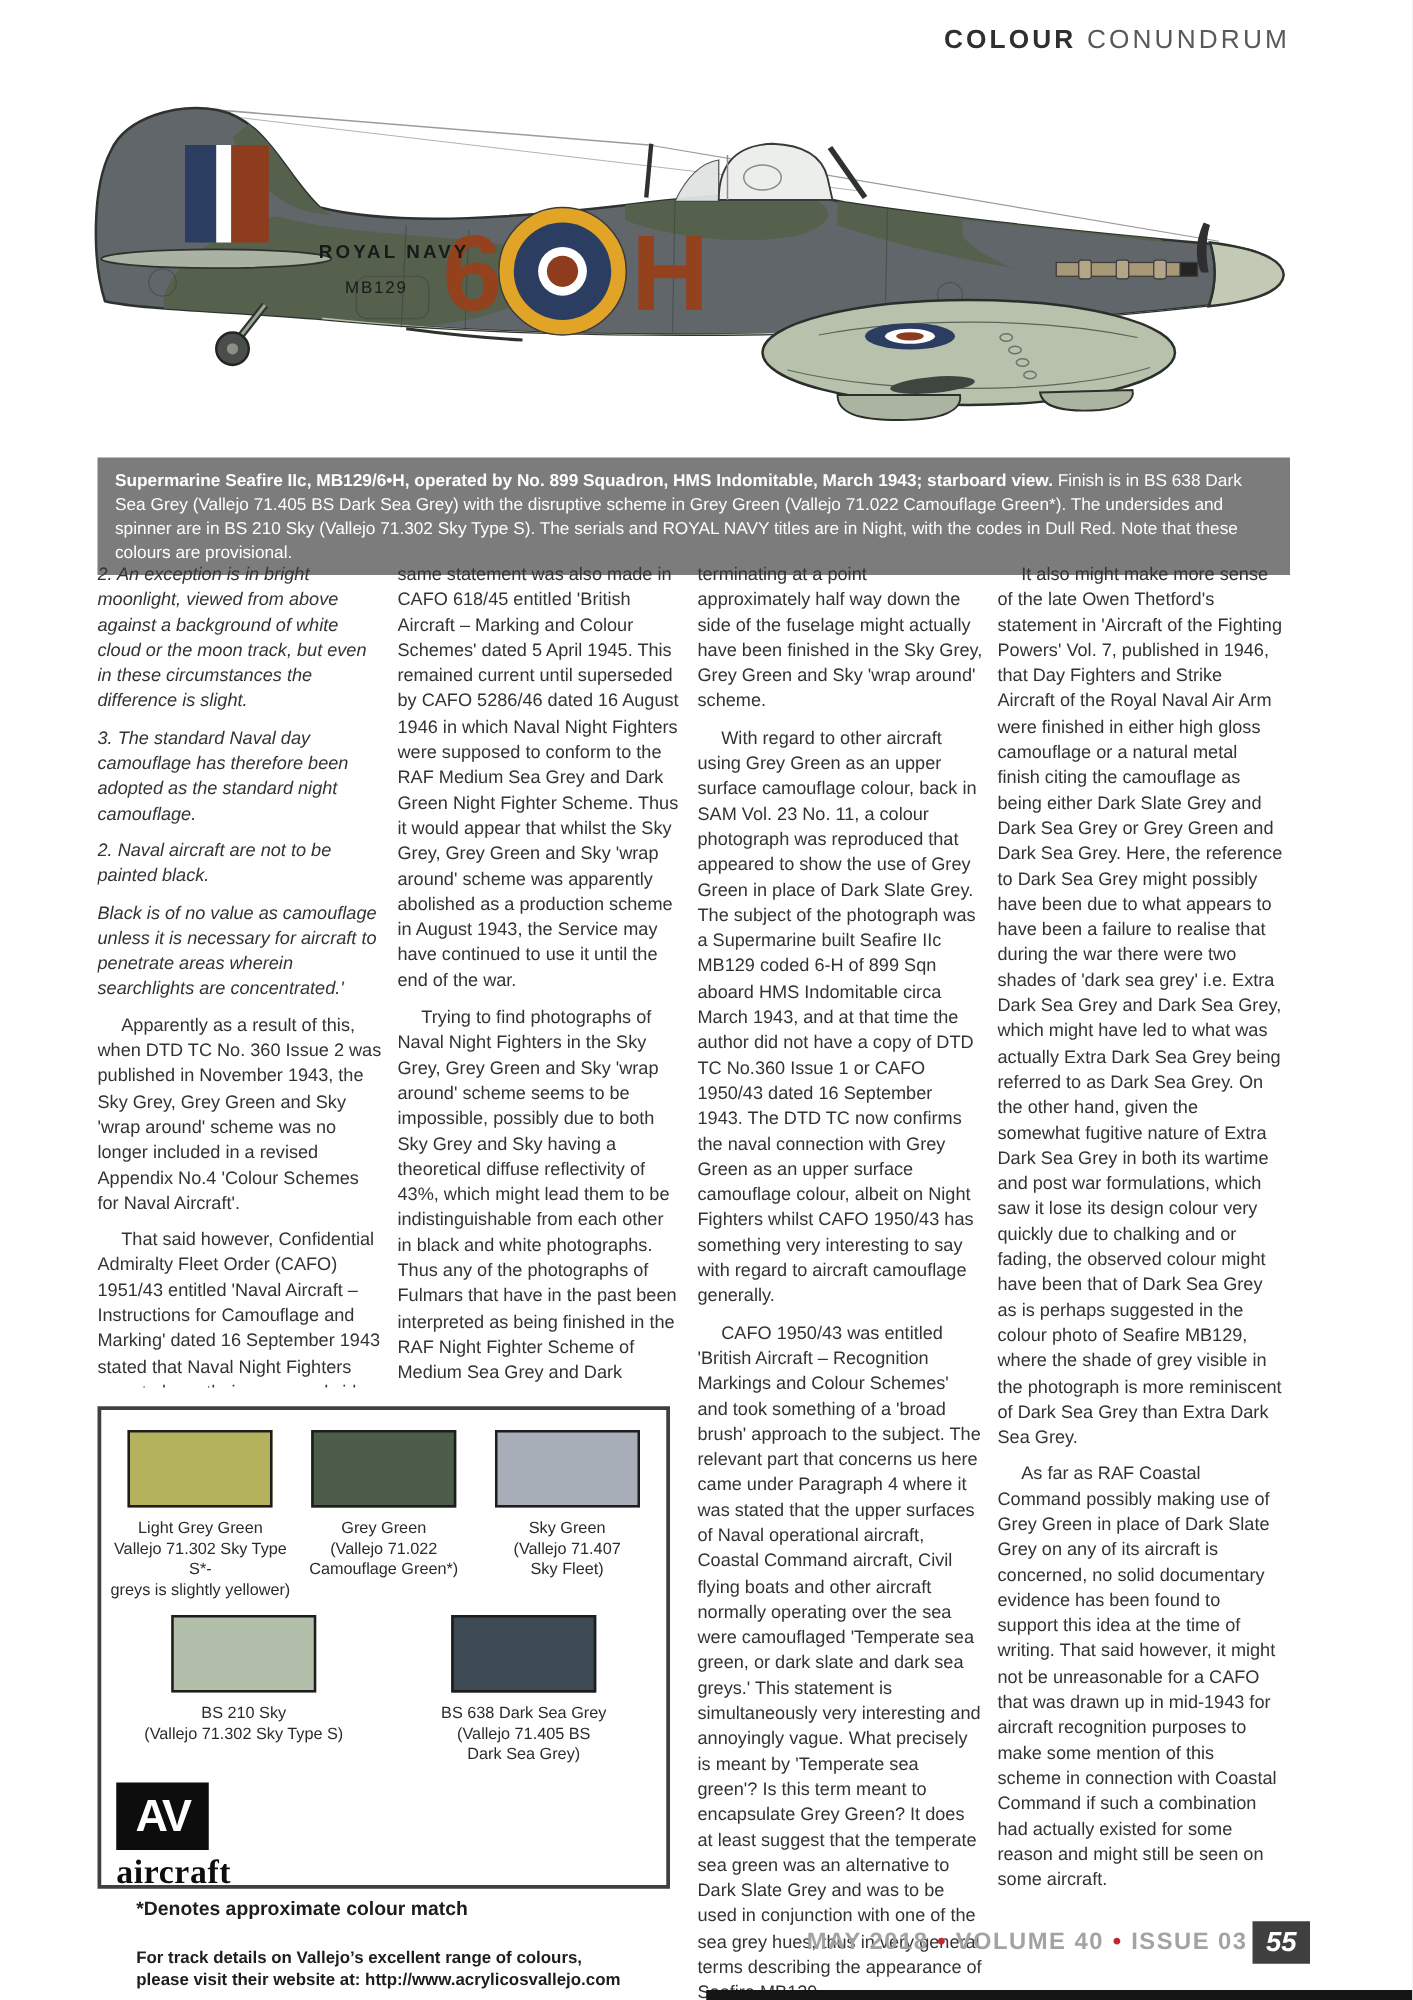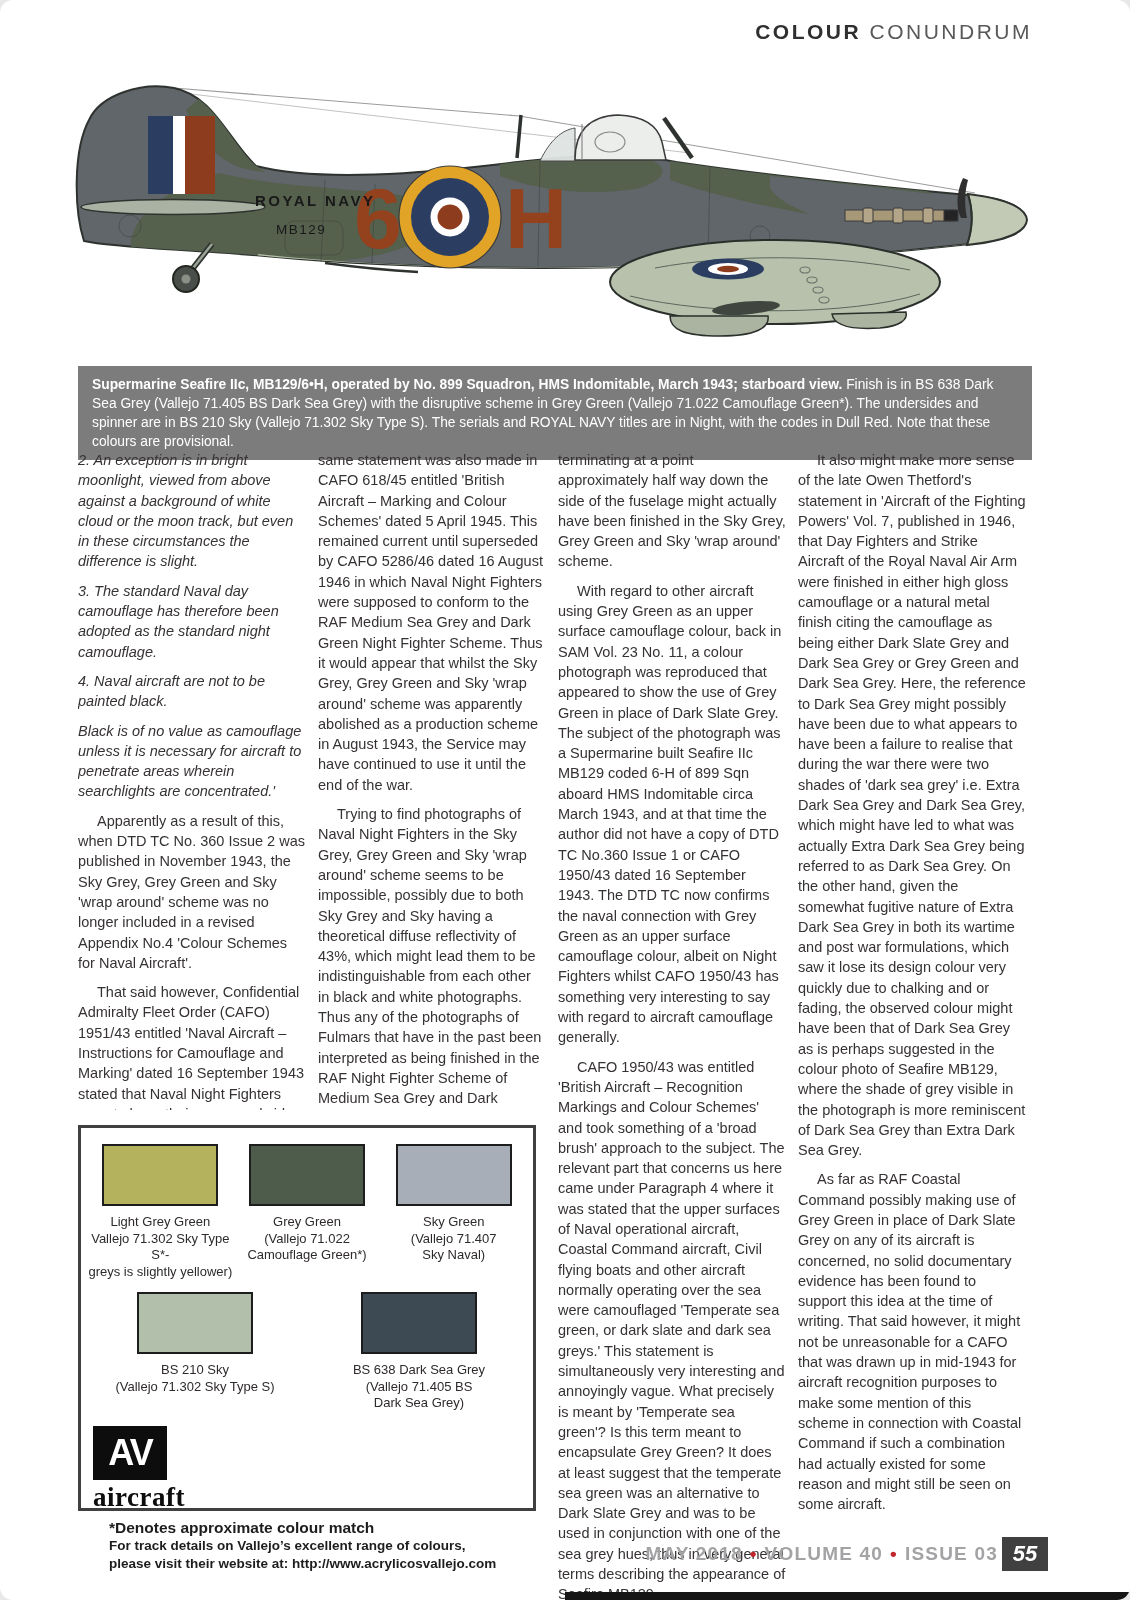--- a/index.html
+++ b/index.html
@@ -1,17 +1,17 @@
 <!DOCTYPE html>
 <html><head>
 <meta charset="utf-8">
 <style>
   html,body{margin:0;padding:0;background:#e8e8e8;}
   .page{position:relative;width:1130px;height:1600px;background:#ffffff;margin:0 auto;
-        font-family:"Liberation Sans",sans-serif;color:#363234;overflow:hidden;border-radius:13px;}
+        font-family:"Liberation Sans",sans-serif;color:#363234;overflow:hidden;}
 
   
   .masthead{position:absolute;top:20px;right:98px;font-size:21px;letter-spacing:2.5px;
             color:#2f2f31;white-space:nowrap;}
   .masthead .bold{font-weight:800;}
   .masthead .light{font-weight:400;color:#59595b;}
 
   
   .aircraft-wrap{position:absolute;left:70px;top:58px;width:990px;height:300px;}
 
@@ -40,21 +40,21 @@
   .swatch-label{font-size:13px;line-height:16.5px;color:#2e2a2b;}
 
   .logo-row{display:flex;align-items:flex-start;padding:14px 10px 0 12px;flex-direction:column;}
   .av-logo{width:80px;text-align:center;flex:0 0 auto;}
   .av-box{width:74px;height:54px;background:#0d0d0d;color:#fff;display:flex;align-items:center;
           justify-content:center;font-weight:800;font-size:36px;letter-spacing:-2px;
           font-family:"Liberation Sans",sans-serif;}
   .av-word{font-family:"Liberation Serif",serif;font-weight:700;font-size:27px;color:#0d0d0d;
            letter-spacing:0.5px;margin-top:2px;}
   .panel-notes{margin-left:16px;padding-top:2px;}
-  .note-star{font-weight:bold;font-size:15.5px;margin:4px 0 0 0;color:#1d1d1d;}
+  .note-star{font-weight:bold;font-size:15.5px;margin:4px 0 20px 0;color:#1d1d1d;}
   .note-details{font-weight:bold;font-size:13.5px;line-height:18px;color:#1d1d1d;}
 
   
   .footer-meta{position:absolute;top:1543px;right:132px;font-weight:bold;font-size:19px;
                letter-spacing:1.2px;color:#a3a3a5;white-space:nowrap;}
   .footer-meta .dot{color:#c1272d;padding:0 7px;}
   .page-num{position:absolute;top:1537px;right:82px;width:46px;height:34px;background:#404040;
             color:#fff;font-weight:bold;font-style:italic;font-size:22px;display:flex;
             align-items:center;justify-content:center;}
   .bottom-bar{position:absolute;left:565px;right:0;bottom:0;height:8px;background:#151515;}
@@ -189,21 +189,21 @@
     </svg>
   </div>
 
   <div class="caption">
     <span class="lead">Supermarine Seafire IIc, MB129/6•H, operated by No. 899 Squadron, HMS Indomitable, March 1943; starboard view.</span><span> Finish is in BS 638 Dark Sea Grey (Vallejo 71.405 BS Dark Sea Grey) with the disruptive scheme in Grey Green (Vallejo 71.022 Camouflage Green*). The undersides and spinner are in BS 210 Sky (Vallejo 71.302 Sky Type S). The serials and ROYAL NAVY titles are in Night, with the codes in Dull Red. Note that these colours are provisional.</span>
   </div>
 
   <div class="col col1 col-clamped">
       <p class="para italic">2. An exception is in bright moonlight, viewed from above against a background of white cloud or the moon track, but even in these circumstances the difference is slight.</p>
       <p class="para italic">3. The standard Naval day camouflage has therefore been adopted as the standard night camouflage.</p>
-      <p class="para italic">4. Naval aircraft are not to be painted black.</p>
+      <p class="para italic">2. Naval aircraft are not to be painted black.</p>
       <p class="para italic">Black is of no value as camouflage unless it is necessary for aircraft to penetrate areas wherein searchlights are concentrated.'</p>
       <p class="para indent">Apparently as a result of this, when DTD TC No. 360 Issue 2 was published in November 1943, the Sky Grey, Grey Green and Sky 'wrap around' scheme was no longer included in a revised Appendix No.4 'Colour Schemes for Naval Aircraft'.</p>
       <p class="para indent">That said however, Confidential Admiralty Fleet Order (CAFO) 1951/43 entitled 'Naval Aircraft – Instructions for Camouflage and Marking' dated 16 September 1943 stated that Naval Night Fighters were to have their upper and side surfaces Sky Grey and Grey Green whilst their under surfaces were to be Sky Grey and Sky. Exactly the</p>
     </div>
   <div class="col col2 col-clamped">
       <p class="para normal">same statement was also made in CAFO 618/45 entitled 'British Aircraft – Marking and Colour Schemes' dated 5 April 1945. This remained current until superseded by CAFO 5286/46 dated 16 August 1946 in which Naval Night Fighters were supposed to conform to the RAF Medium Sea Grey and Dark Green Night Fighter Scheme. Thus it would appear that whilst the Sky Grey, Grey Green and Sky 'wrap around' scheme was apparently abolished as a production scheme in August 1943, the Service may have continued to use it until the end of the war.</p>
       <p class="para indent">Trying to find photographs of Naval Night Fighters in the Sky Grey, Grey Green and Sky 'wrap around' scheme seems to be impossible, possibly due to both Sky Grey and Sky having a theoretical diffuse reflectivity of 43%, which might lead them to be indistinguishable from each other in black and white photographs. Thus any of the photographs of Fulmars that have in the past been interpreted as being finished in the RAF Night Fighter Scheme of Medium Sea Grey and Dark Green, with the dark segments of the upper surface camouflage</p>
     </div>
   <div class="col col3">
       <p class="para normal">terminating at a point approximately half way down the side of the fuselage might actually have been finished in the Sky Grey, Grey Green and Sky 'wrap around' scheme.</p>
@@ -231,21 +231,21 @@
             <div>Grey Green</div>
             <div>(Vallejo 71.022</div>
             <div>Camouflage Green*)</div>
           </div>
         </div>
         <div class="swatch-cell">
           <div class="swatch-block" style="background: rgb(167, 174, 184);"></div>
           <div class="swatch-label">
             <div>Sky Green</div>
             <div>(Vallejo 71.407</div>
-            <div>Sky Naval)</div>
+            <div>Sky Fleet)</div>
           </div>
         </div>
       </div>
     <div class="swatch-row swatch-row2">
         <div class="swatch-cell">
           <div class="swatch-block" style="background: rgb(178, 191, 171);"></div>
           <div class="swatch-label">
             <div>BS 210 Sky</div>
             <div>(Vallejo 71.302 Sky Type S)</div>
           </div>

